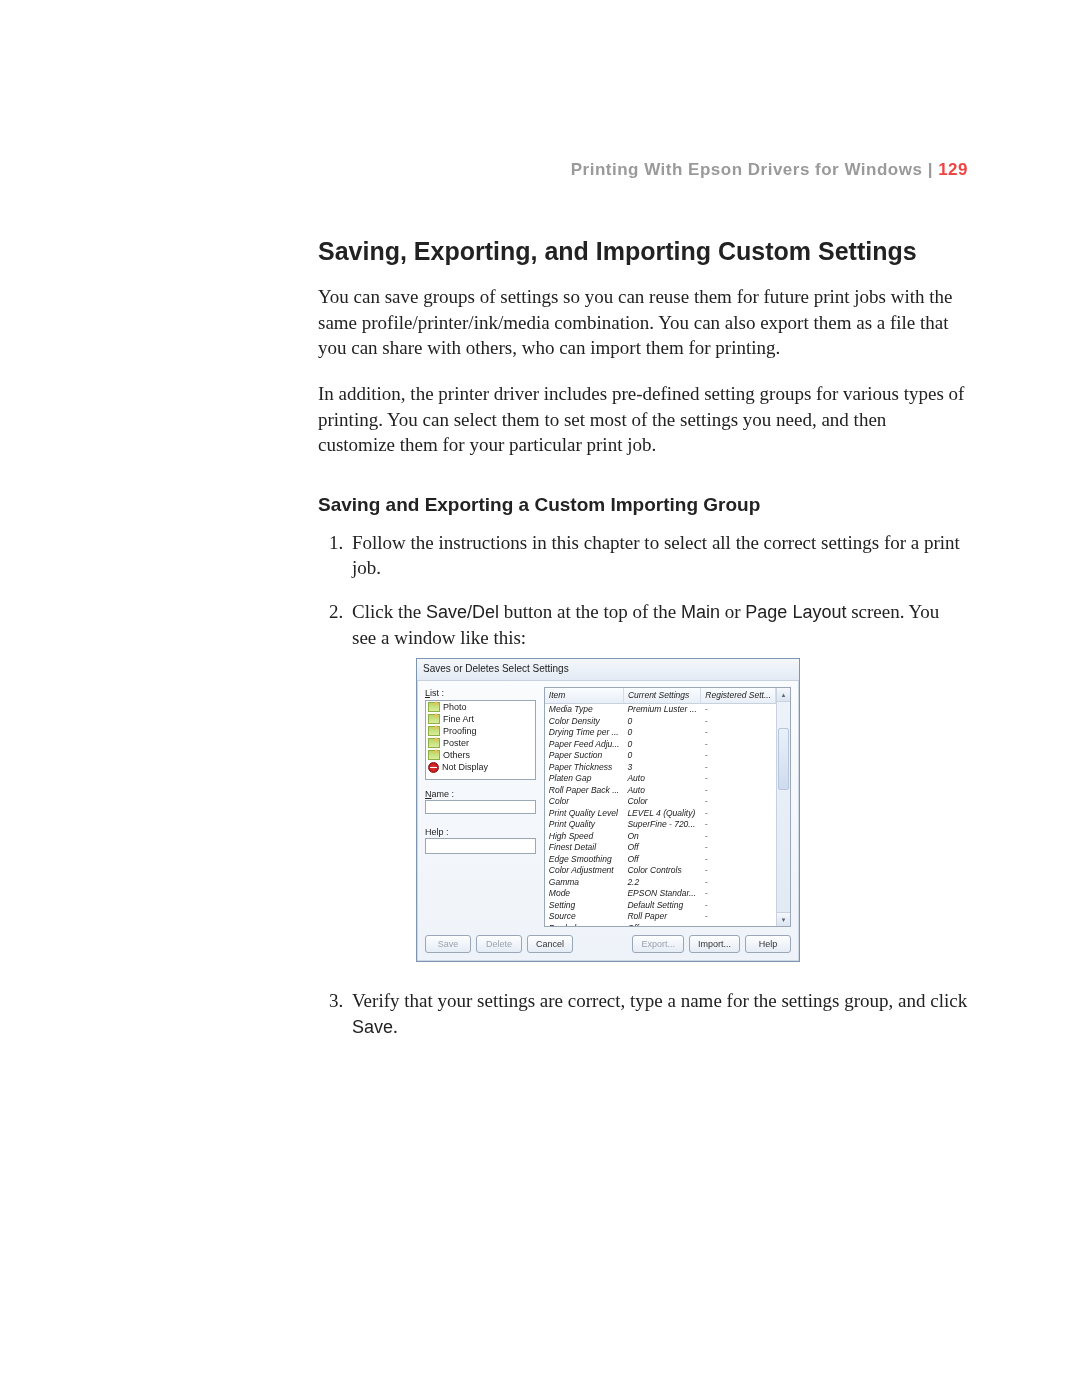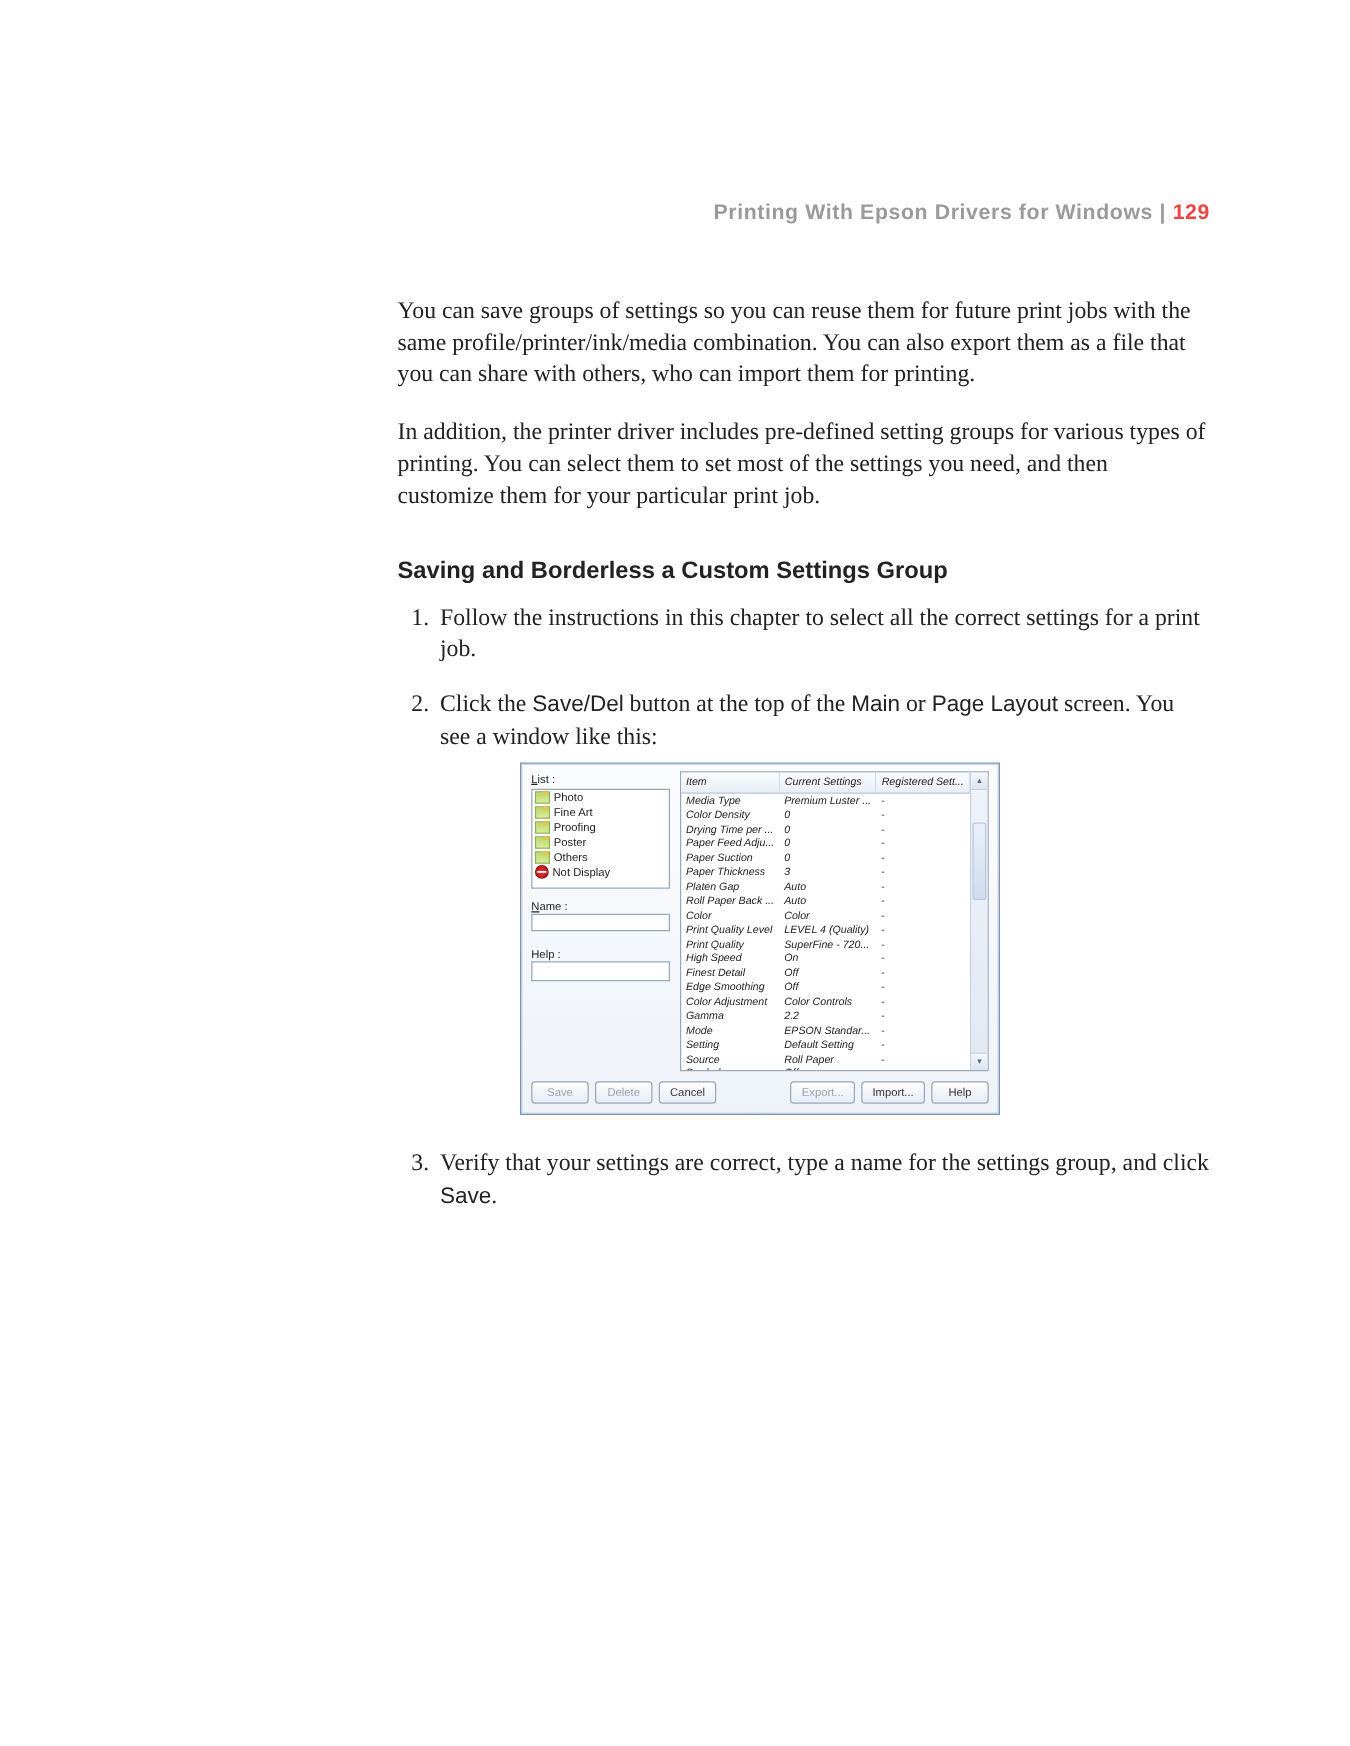--- a/index.html
+++ b/index.html
@@ -173,35 +173,37 @@
 </style>
 </head>
 <body>
 
 <div class="page">
 
   <div class="running-head">
     <span>Printing With Epson Drivers for Windows</span><span> | </span><span class="pagenum">129</span>
   </div>
 
+  <h1 class="section">Saving, Exporting, and Importing Custom Settings</h1>
 
   <p class="body">You can save groups of settings so you can reuse them for future print jobs with the same profile/printer/ink/media combination. You can also export them as a file that you can share with others, who can import them for printing.</p>
   <p class="body">In addition, the printer driver includes pre-defined setting groups for various types of printing. You can select them to set most of the settings you need, and then customize them for your particular print job.</p>
 
-  <h2 class="sub">Saving and Borderless a Custom Settings Group</h2>
+  <h2 class="sub">Saving and Exporting a Custom Importing Group</h2>
 
   <ol class="steps">
     <li><span>Follow the instructions in this chapter to select all the correct settings for a print job.</span></li>
 
     <li>
       <span>Click the </span><span class="ui-term">Save/Del</span><span> button at the top of the </span><span class="ui-term">Main</span><span> or </span><span class="ui-term">Page Layout</span><span> screen. You see a window like this:</span>
 
       
       <div class="dlg-wrap">
         <div class="dlg">
+          <div class="dlg-title">Saves or Deletes Select Settings</div>
           <div class="dlg-body">
 
             <div class="dlg-left">
               <div class="lbl"><u>L</u>ist :</div>
               <div class="listbox">
                 <div class="li-row">
                     <span class="pic-icon"></span>
                     <span>Photo</span>
                   </div>
                 <div class="li-row">

